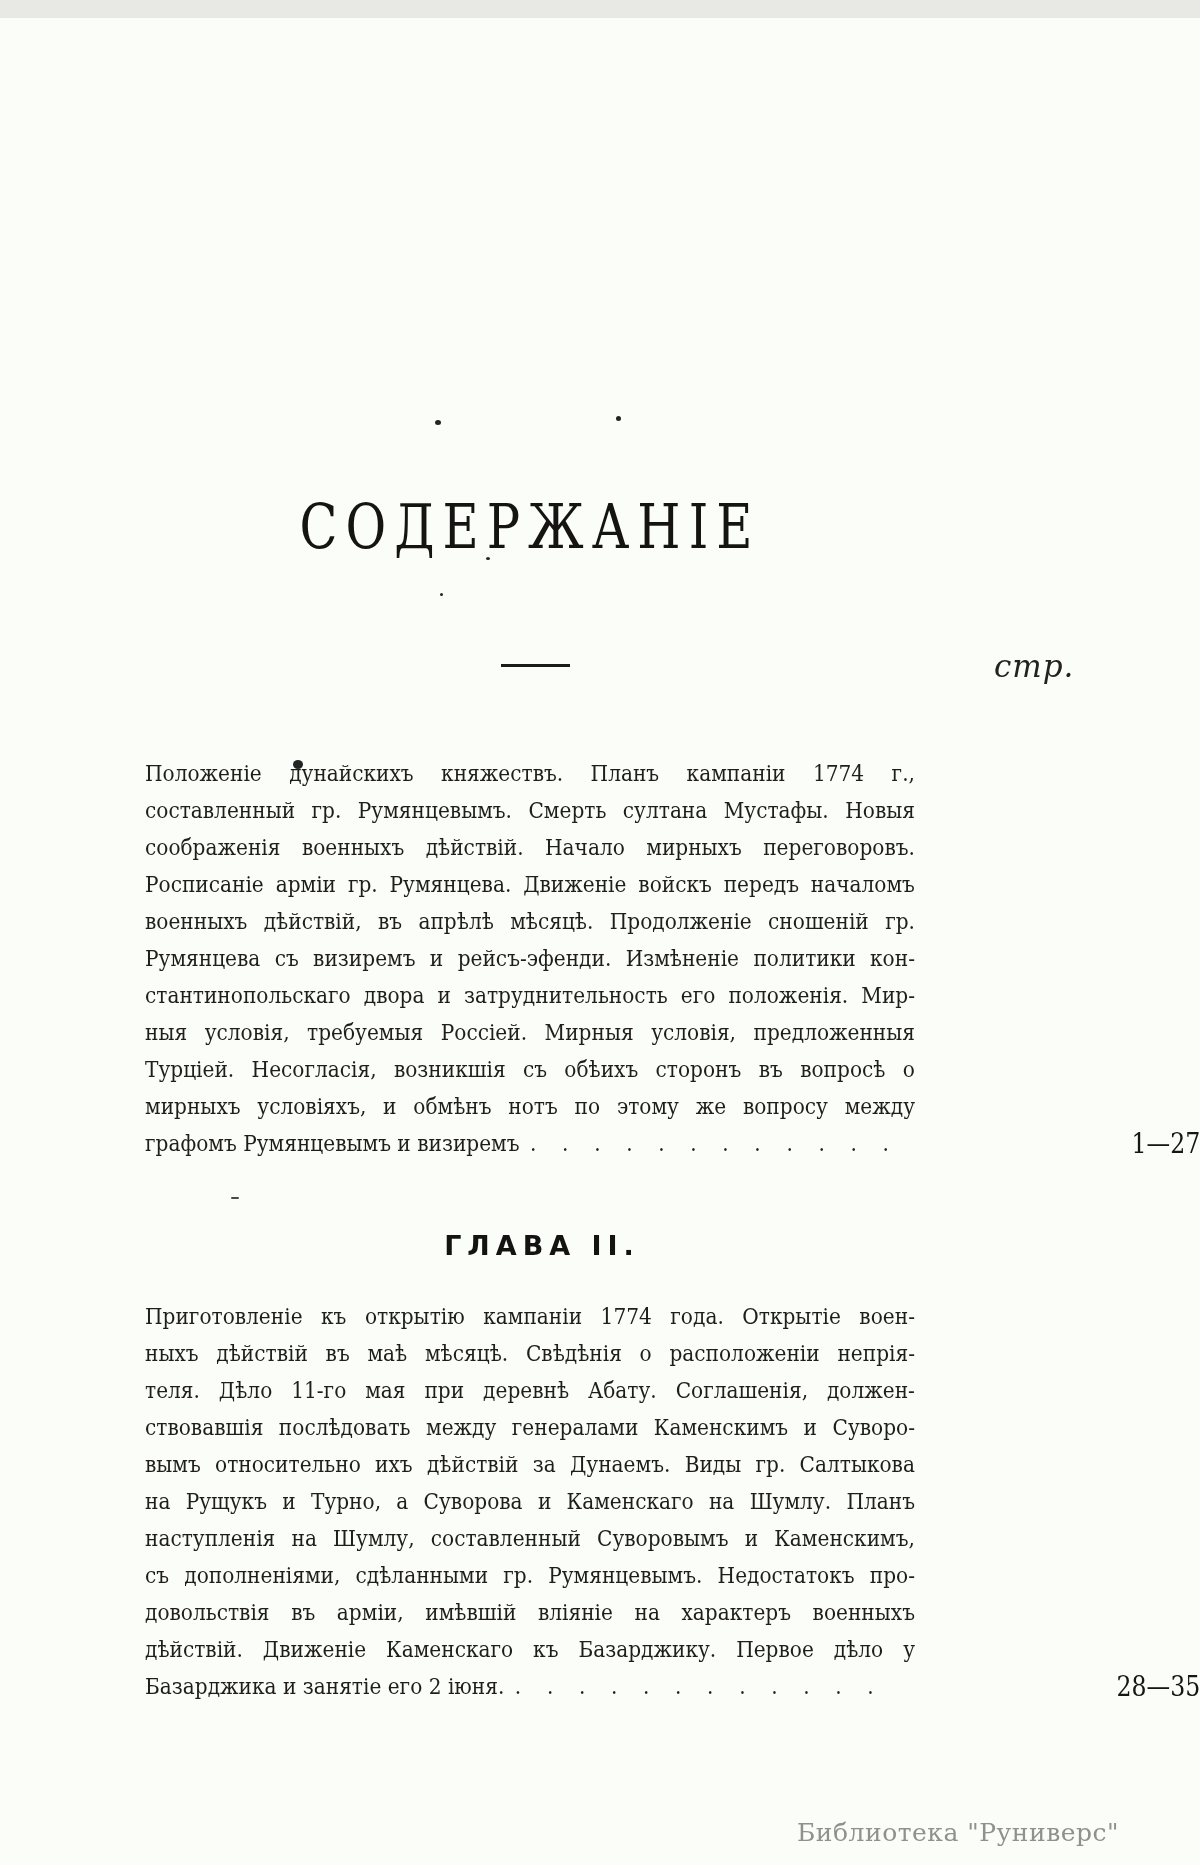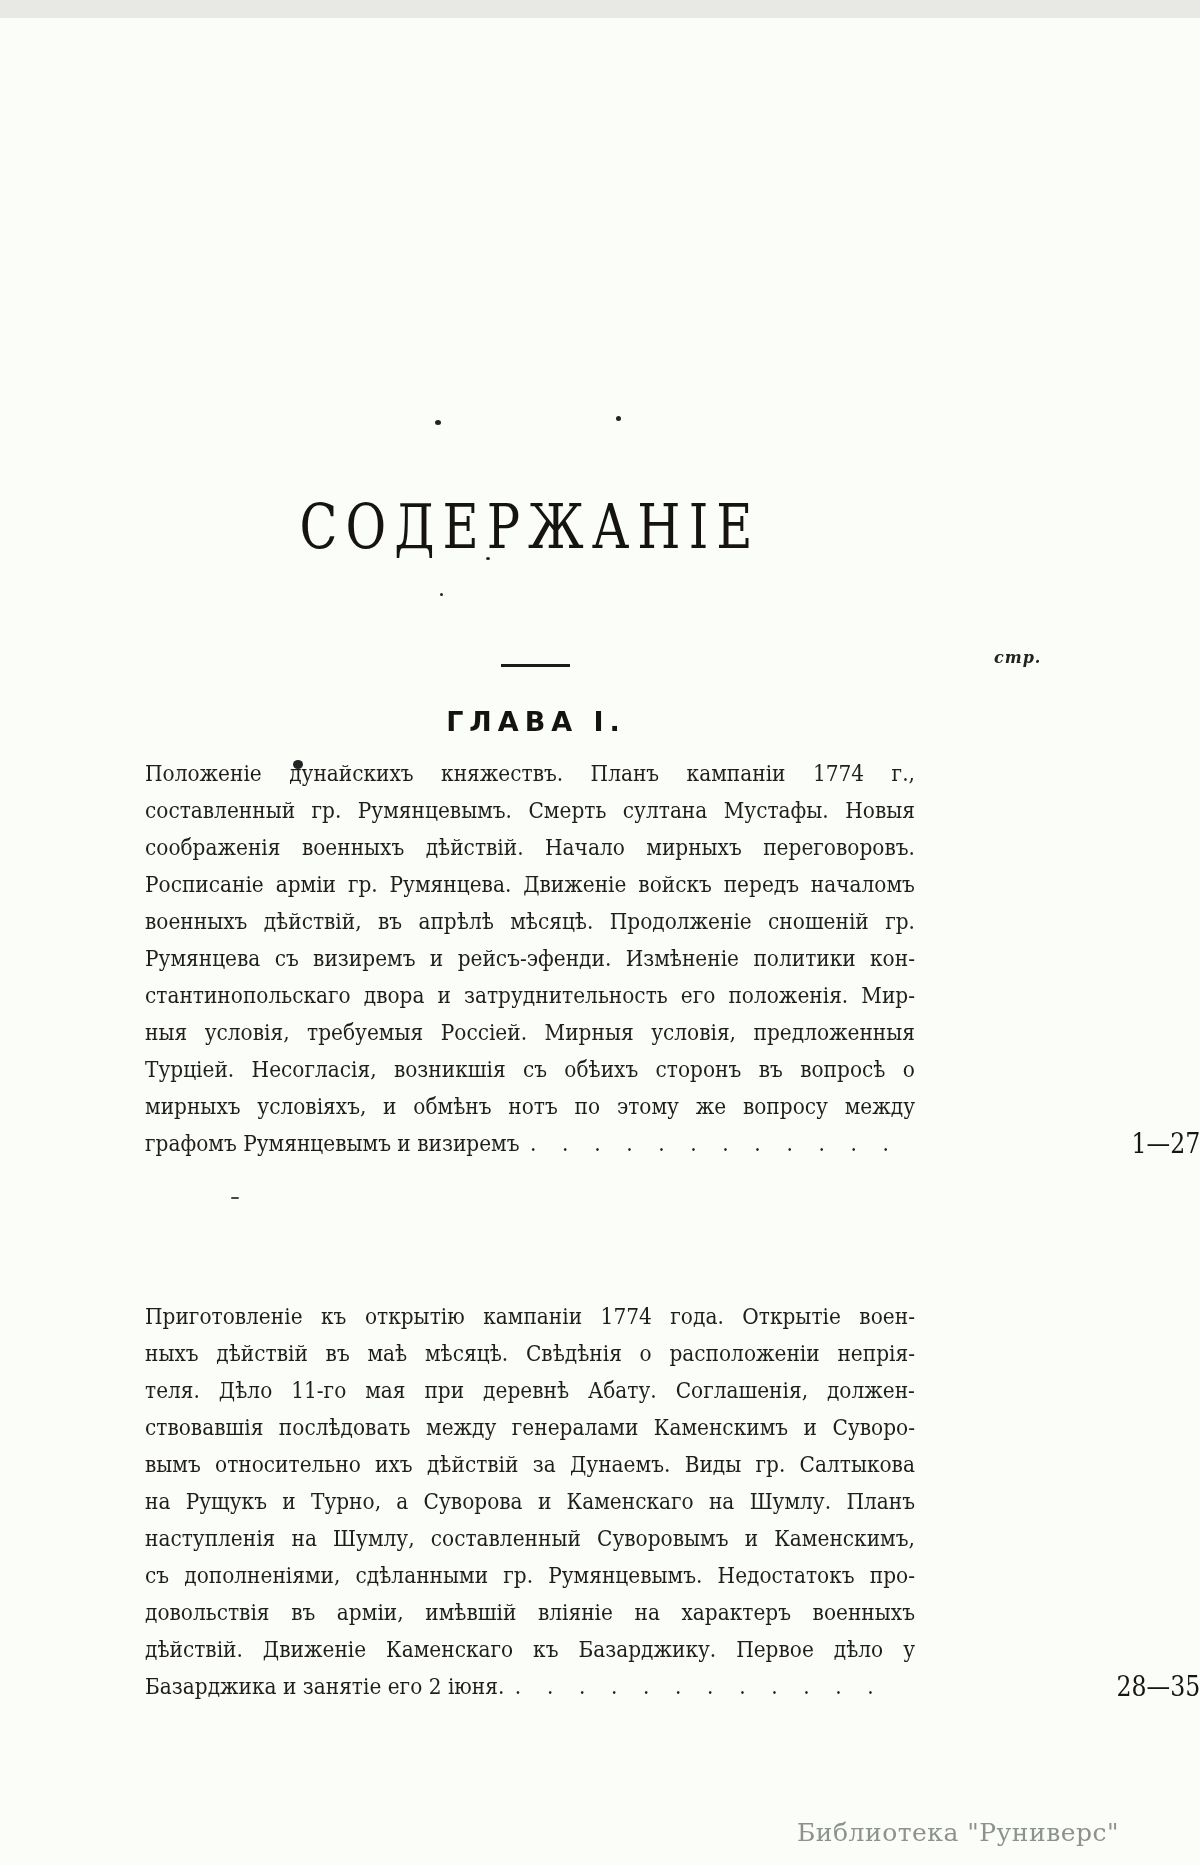--- a/index.html
+++ b/index.html
@@ -31,23 +31,22 @@
     font-size:33px; font-weight:bold; line-height:1.2;
     letter-spacing:1px;
     color:#161412;
   }
   .toc-rule {
     position:absolute; top:646px; left:501px;
     width:69px; height:3px; background:#1b1b1b;
   }
   .page-col-label {
     position:absolute; top:630px; left:994px;
-    font-size:16px; font-style:italic; letter-spacing:1px;
+    font-size:31px; font-style:italic; letter-spacing:1px;
     color:#24221f;
-    font-weight:bold;
   }
 
   
   .chapter-heading {
     position:absolute;
     font-family:"DejaVu Sans", sans-serif;
     font-weight:bold; font-size:27px; line-height:1;
     letter-spacing:6px; white-space:nowrap;
     text-align:center;
     color:#141312;
@@ -113,21 +112,20 @@
   <div class="speck s2"></div>
   <div class="speck s3"></div>
   <div class="speck s4"></div>
   <div class="speck blot"></div>
   <div class="speck dash"></div>
 
   <div class="toc-title">СОДЕРЖАНІЕ</div>
   <div class="toc-rule"></div>
   <div class="page-col-label">стр.</div>
 
-  <div class="chapter-heading ch1">ГЛАВА I.</div>
   <div class="toc-lines p1">
     <div>
         <div class="toc-line">
           <span>Положеніе</span>
           <span>дунайскихъ</span>
           <span>княжествъ.</span>
           <span>Планъ</span>
           <span>кампаніи</span>
           <span>1774</span>
           <span>г.,</span>
@@ -221,20 +219,21 @@
           <span>между</span>
         </div>
       </div>
     <div class="toc-lastline">
       <span class="lastline-text">графомъ Румянцевымъ и визиремъ</span>
       <span class="leader">. . . . . . . . . . . .</span>
       <span class="pagenum">1—27</span>
     </div>
   </div>
 
+  <div class="chapter-heading ch2">ГЛАВА II.</div>
   <div class="toc-lines p2">
     <div>
         <div class="toc-line">
           <span>Приготовленіе</span>
           <span>къ</span>
           <span>открытію</span>
           <span>кампаніи</span>
           <span>1774</span>
           <span>года.</span>
           <span>Открытіе</span>

